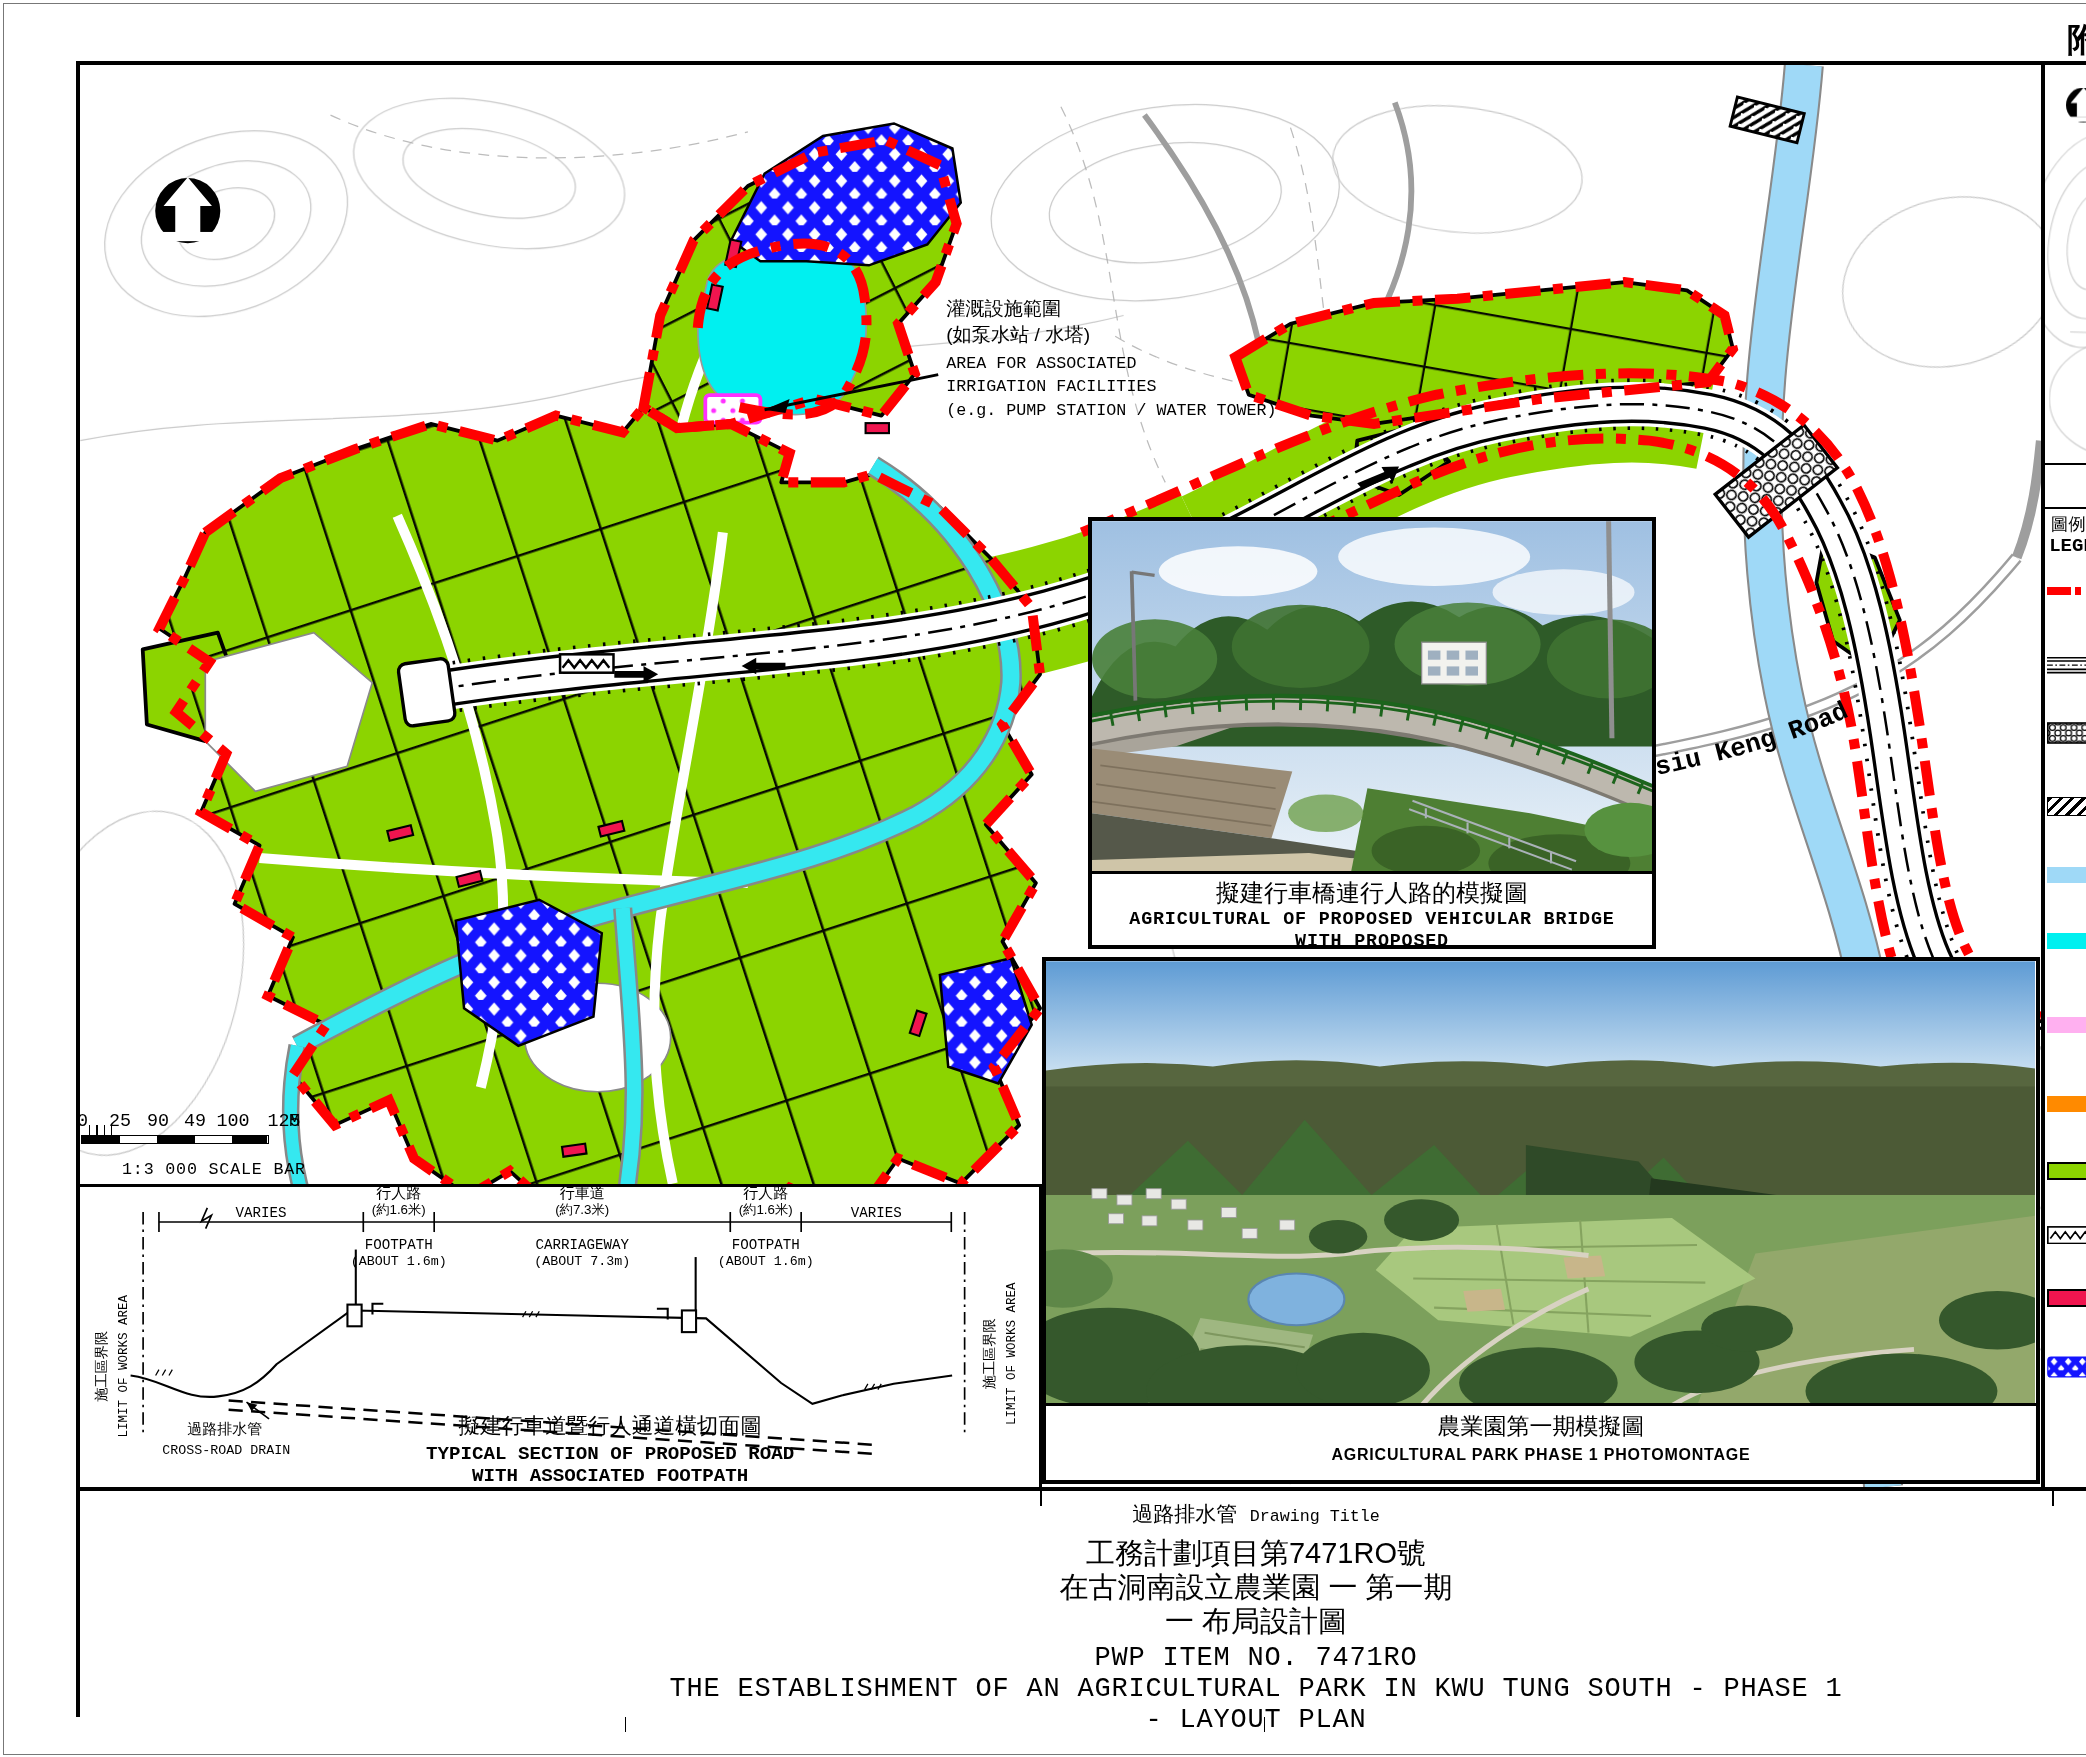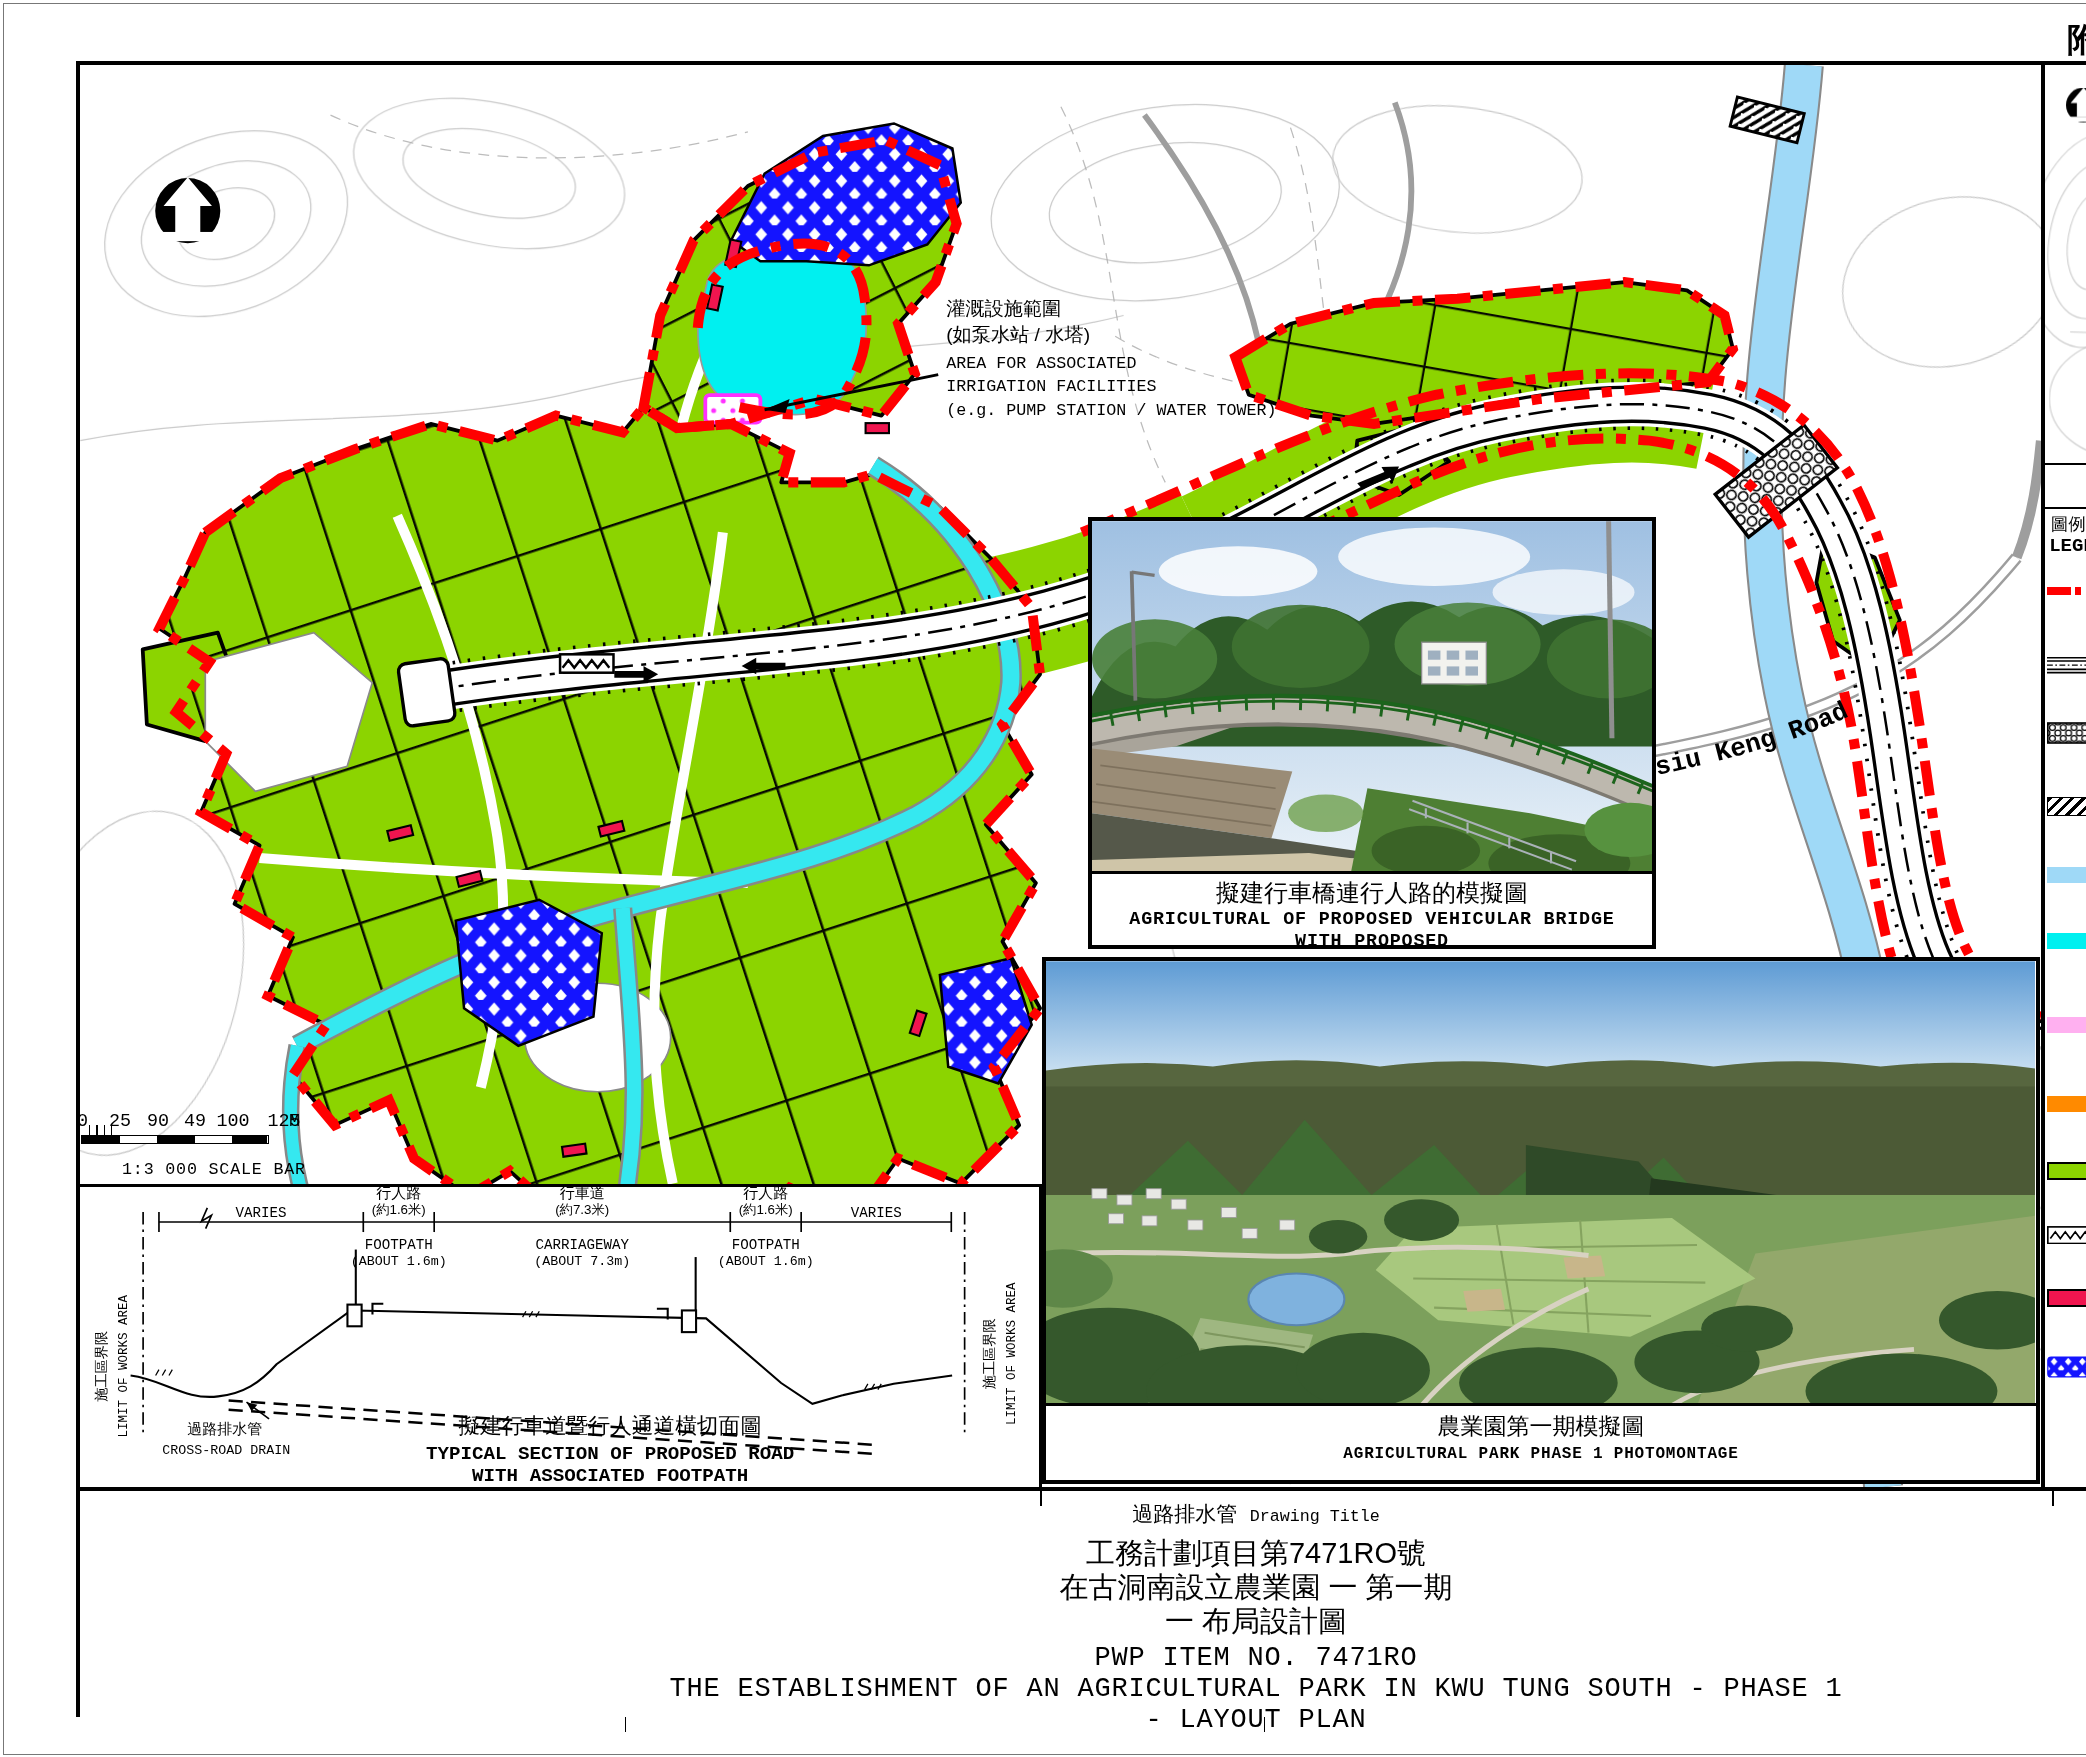--- a/index.html
+++ b/index.html
@@ -29,21 +29,21 @@
   .sw-track{background:#FFB0F0;height:16.7px;}
   .sw-fp{background:#FF8A00;height:16.7px;}
   .sw-farm{background:#8CD400;height:14px;border:2.1px solid #000;}
   .sw-stor{background:#F0154F;height:14px;border:2.1px solid #000;}
   
   .inset{position:absolute;border:4.2px solid #000;background:#fff;box-sizing:border-box;}
   .inset-caption{position:absolute;left:0;bottom:0;width:100%;background:#fff;text-align:center;border-top:3.3px solid #000;}
   .cap-zh{font-size:24px;margin-top:2.5px;}
   .cap-en{font-size:18.4px;font-weight:bold;font-family:"Liberation Mono",monospace;letter-spacing:0.8px;line-height:22.5px;}
   .cap-zh-sm{font-size:23px;margin-top:5px;}
-  .cap-en-sm{font-size:16px;font-weight:bold;font-family:Liberation Mono, monospace;letter-spacing:0.8px;line-height:25px;}
+  .cap-en-sm{font-size:16px;font-weight:bold;font-family:Liberation Sans, sans-serif;letter-spacing:0.8px;line-height:25px;}
   
   .scalebar{position:absolute;left:0px;top:1046px;width:259px;height:125px;font-family:"Liberation Mono",monospace;}
   .sb-num{position:absolute;top:0;font-size:18.4px;transform:translateX(-50%);}
   .sb-unit{position:absolute;top:0;font-size:18.4px;}
   .sb-caption{position:absolute;top:49px;left:42px;font-size:16.7px;letter-spacing:0.8px;}
   .sb-bar{position:absolute;top:24px;left:1.3px;width:188px;height:9.2px;border:1.3px solid #000;box-sizing:border-box;}
   .sb-seg{position:absolute;top:0;height:6.7px;}
   
   .section-panel{position:absolute;left:0;top:1119px;width:962px;height:303px;border-top:3.3px solid #000;border-right:3.3px solid #000;box-sizing:border-box;background:#fff;}
   

